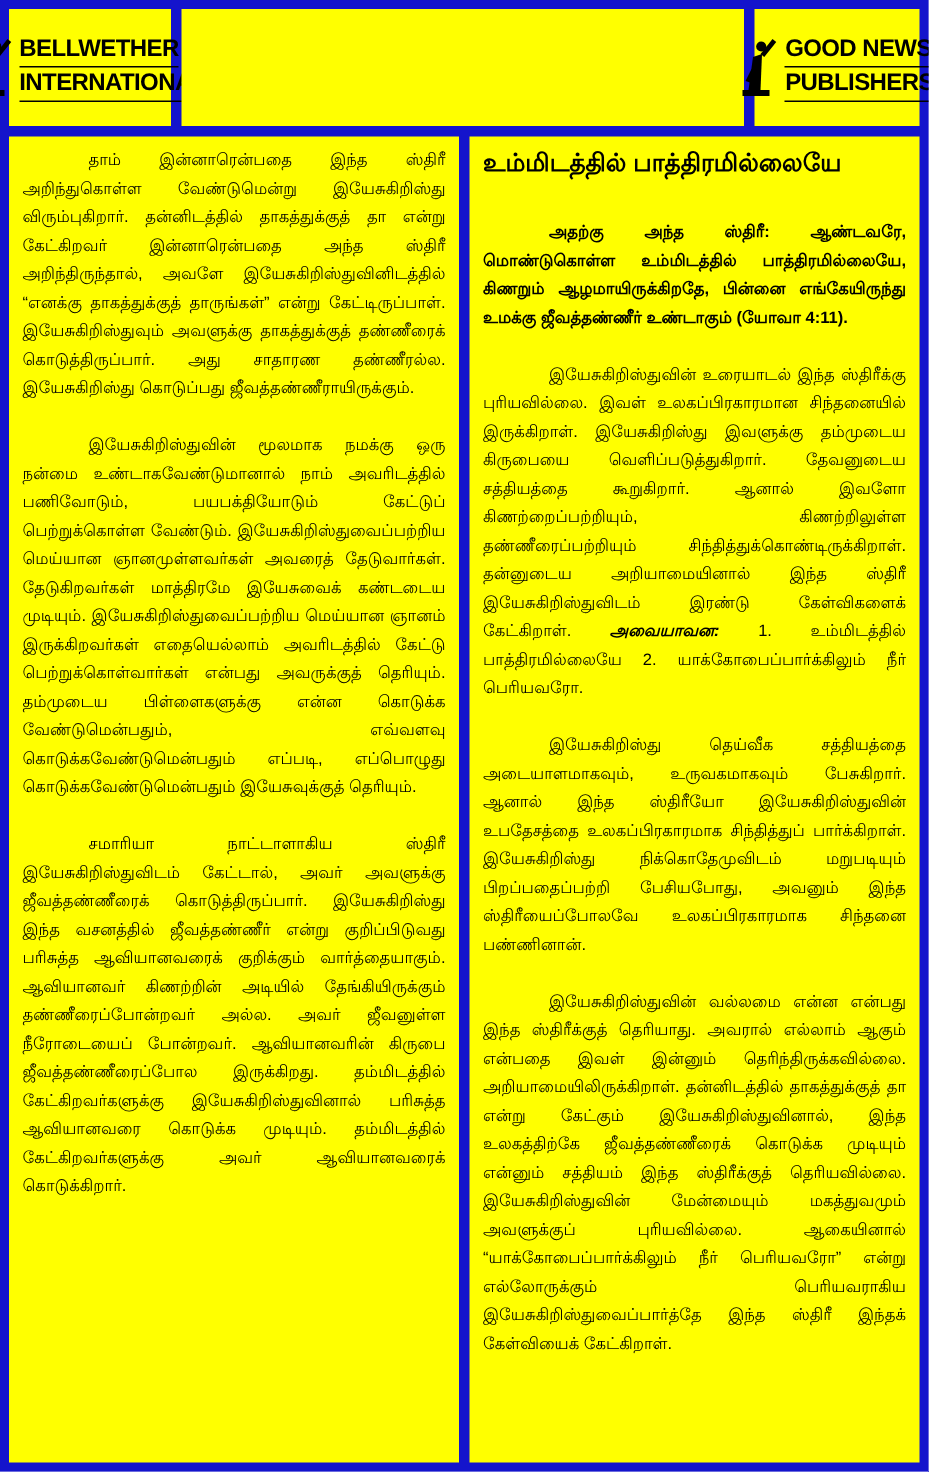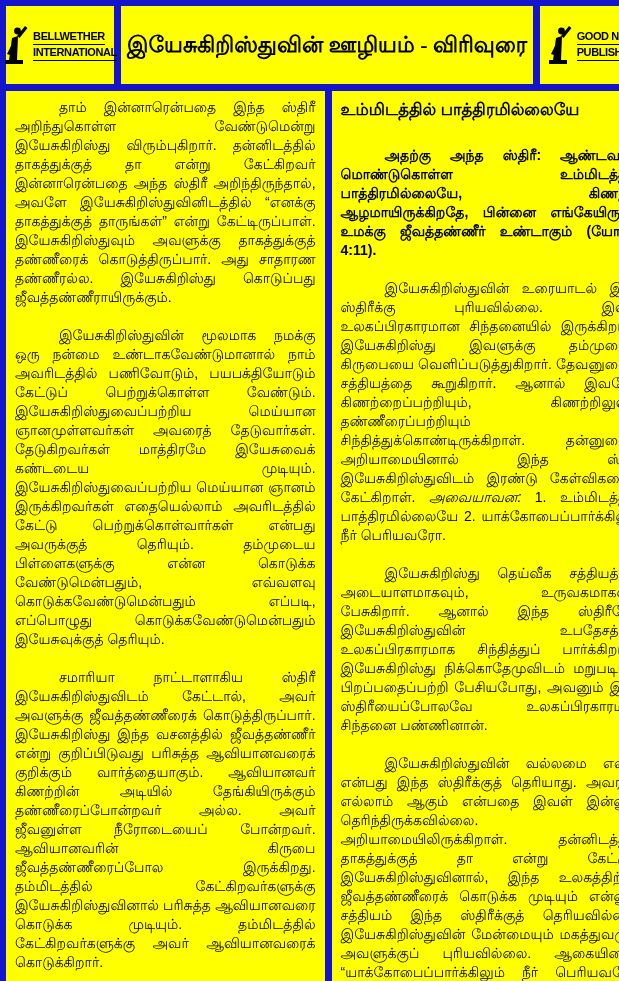--- a/index.html
+++ b/index.html
@@ -25,21 +25,21 @@
   .cell { background: #FFFF00; box-sizing: border-box; }
 
   
   .logo-cell {
     display: flex; align-items: center; justify-content: center;
     gap: 4px; padding: 4px;
   }
   .logo-icon { flex: 0 0 auto; }
   .logo-text { display: flex; flex-direction: column; align-items: flex-start; }
   .logo-line {
-    font-weight: bold; font-size: 11px; line-height: 1.35;
+    font-weight: bold; font-size: 16px; line-height: 1.35;
     letter-spacing: -0.4px; white-space: nowrap;
     border-bottom: 1.5px solid #000;
   }
 
   
   .title-cell {
     display: flex; flex-direction: column;
     align-items: center; justify-content: center; gap: 5px;
     padding: 4px 6px;
   }
@@ -56,29 +56,29 @@
   .body-row {
     display: grid;
     grid-template-columns: 1fr 1fr;
     gap: 7px;
   }
   .column { padding: 7px 9px; overflow: hidden; }
   .column p {
     margin: 0 0 19px 0;
     text-align: justify;
     text-indent: 44px;
-    font-size: 14px;
+    font-size: 11px;
     line-height: 19px;
   }
   .col-heading {
     font-weight: bold; font-size: 16.5px;
     margin: 2px 0 26px 0; line-height: 1.2;
   }
   .verse { font-weight: bold; text-indent: 52px; }
-  .emph { font-style: italic; }
+  .emph { font-style: italic; font-weight: bold; }
 </style>
 </head>
 <body>
 
 <div class="page">
   <div class="frame">
 
     <div class="header-row">
 
       <div class="cell logo-cell">
@@ -93,21 +93,20 @@
             </g>
           </svg>
         </span>
         <span class="logo-text">
           <span class="logo-line">BELLWETHER</span>
           <span class="logo-line">INTERNATIONAL</span>
         </span>
       </div>
 
       <div class="cell title-cell">
-        <div class="title-tamil">இயேசுகிறிஸ்துவின் ஊழியம் - விரிவுரை</div>
       </div>
 
       <div class="cell logo-cell">
         <span class="logo-icon">
           <svg width="26" height="46" viewBox="0 0 26 46" aria-hidden="true">
             <g fill="#000000">
               <rect x="2" y="40" width="18" height="4"></rect>
               <path d="M6 40 L9 18 L15 16 L14 40 Z"></path>
               <circle cx="14.5" cy="11" r="3.4"></circle>
               <path d="M14 16 L22 6 L24.5 8 L16.5 18 Z"></path>

